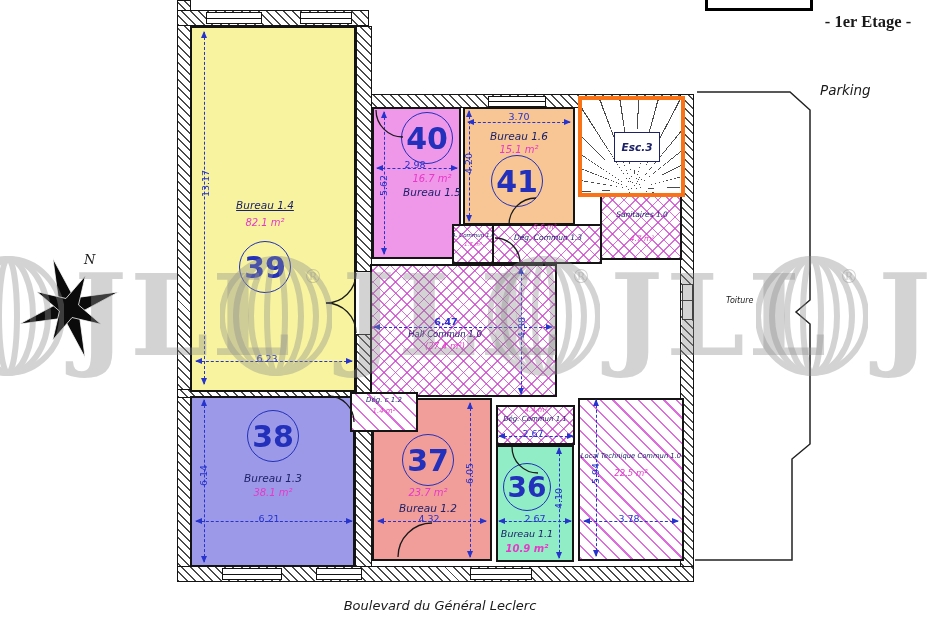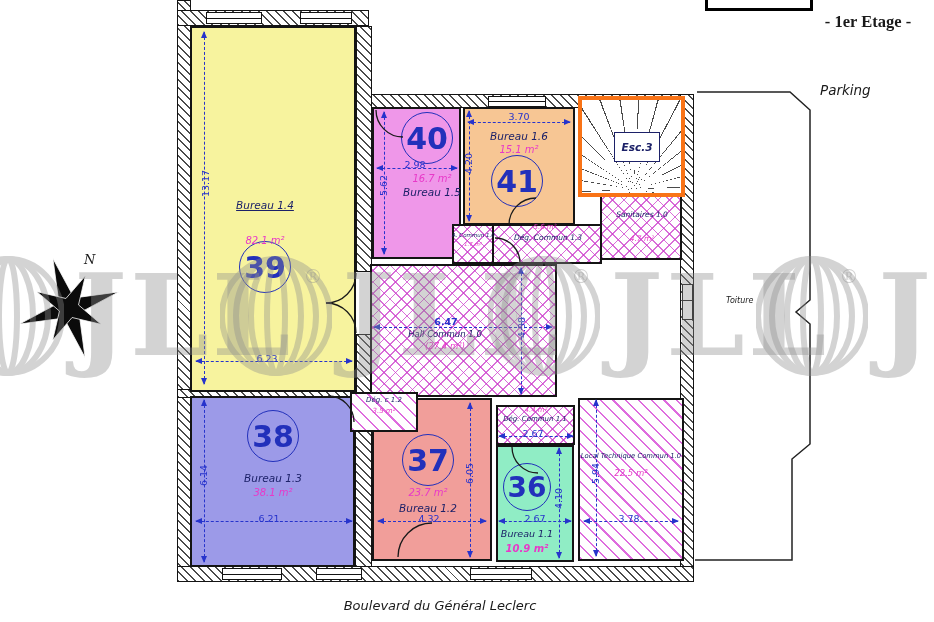--- a/index.html
+++ b/index.html
@@ -105,21 +105,21 @@
   <div class="win" style="left:682px;top:284px;width:11px;height:36px;"></div>
 
   <div class="roomnum z10" style="left:239px;top:241px;width:52px;height:52px;font-size:30px;">39</div>
   <div class="roomnum z10" style="left:401px;top:112px;width:52px;height:52px;font-size:30px;">40</div>
   <div class="roomnum z10" style="left:491px;top:155px;width:52px;height:52px;font-size:30px;">41</div>
   <div class="roomnum z10" style="left:247px;top:410px;width:52px;height:52px;font-size:30px;">38</div>
   <div class="roomnum z10" style="left:402px;top:434px;width:52px;height:52px;font-size:30px;">37</div>
   <div class="roomnum z10" style="left:503px;top:463px;width:48px;height:48px;font-size:28px;">36</div>
 
   <div class="rname z10" style="left:200px;top:199px;width:130px;text-decoration:underline;">Bureau 1.4</div>
-  <div class="rarea z10" style="left:200px;top:217px;width:130px;margin-top:18px;">82.1 m²</div>
+  <div class="rarea z10" style="left:200px;top:217px;width:130px;">82.1 m²</div>
   <div class="rarea z10" style="left:382px;top:173px;width:100px;">16.7 m²</div>
   <div class="rname z10" style="left:382px;top:186px;width:100px;">Bureau 1.5</div>
   <div class="rname z10" style="left:467px;top:130px;width:104px;">Bureau 1.6</div>
   <div class="rarea z10" style="left:467px;top:144px;width:104px;">15.1 m²</div>
   <div class="rname z10" style="left:213px;top:472px;width:120px;">Bureau 1.3</div>
   <div class="rarea z10" style="left:213px;top:487px;width:120px;">38.1 m²</div>
   <div class="rarea z10" style="left:378px;top:487px;width:100px;">23.7 m²</div>
   <div class="rname z10" style="left:378px;top:502px;width:100px;">Bureau 1.2</div>
   <div class="rname z10" style="left:486px;top:528px;width:82px;font-size:9.5px;">Bureau 1.1</div>
   <div class="rarea z10" style="left:486px;top:543px;width:82px;font-weight:bold;">10.9 m²</div>
@@ -129,21 +129,21 @@
   <div class="carea z10" style="left:401px;top:341px;width:88px;font-size:8.5px;">(27.4 m²)</div>
   <div class="carea z10" style="left:512px;top:223px;width:66px;font-size:7px;">5.6 m²</div>
   <div class="cname z10" style="left:498px;top:233px;width:100px;font-size:7.5px;">Dég. Commun 1.3</div>
   <div class="cname z10" style="left:452px;top:232px;width:42px;font-size:5.5px;">A. Commun 1.0</div>
   <div class="carea z10" style="left:455px;top:241px;width:36px;font-size:5.5px;">1.7 m²</div>
   <div class="cname z10" style="left:602px;top:210px;width:80px;font-size:7.5px;">Sanitaires 1.0</div>
   <div class="carea z10" style="left:618px;top:234px;width:48px;font-size:7.5px;">4.7 m²</div>
   <div class="carea z10" style="left:506px;top:406px;width:60px;font-size:7px;">4.4 m²</div>
   <div class="cname z10" style="left:492px;top:415px;width:86px;font-size:7px;">Dég. Commun 1.1</div>
   <div class="cname z10" style="left:352px;top:396px;width:64px;font-size:7px;">Dég. c 1.2</div>
-  <div class="carea z10" style="left:356px;top:407px;width:56px;font-size:7px;">3.5 m²</div>
+  <div class="carea z10" style="left:356px;top:407px;width:56px;font-size:7px;">1.4 m²</div>
   <div class="cname z10" style="left:578px;top:452px;width:106px;font-size:6.8px;">Local Technique Commun 1.0</div>
   <div class="carea z10" style="left:598px;top:468px;width:66px;font-size:8.5px;">22.5 m²</div>
 
   <div class="dim-h z10" style="left:196px;top:361px;width:156px;"></div>
   <div class="dlabel z10" style="left:250px;top:353px;width:34px;">6.23</div>
   <div class="dim-v z10" style="left:204px;top:32px;height:352px;"></div>
   <div class="dlabel v z10" style="left:188px;top:178px;width:34px;">13.17</div>
   <div class="dim-h z10" style="left:377px;top:168px;width:80px;"></div>
   <div class="dlabel z10" style="left:398px;top:159px;width:34px;">2.98</div>
   <div class="dim-v z10" style="left:384px;top:112px;height:142px;"></div>

